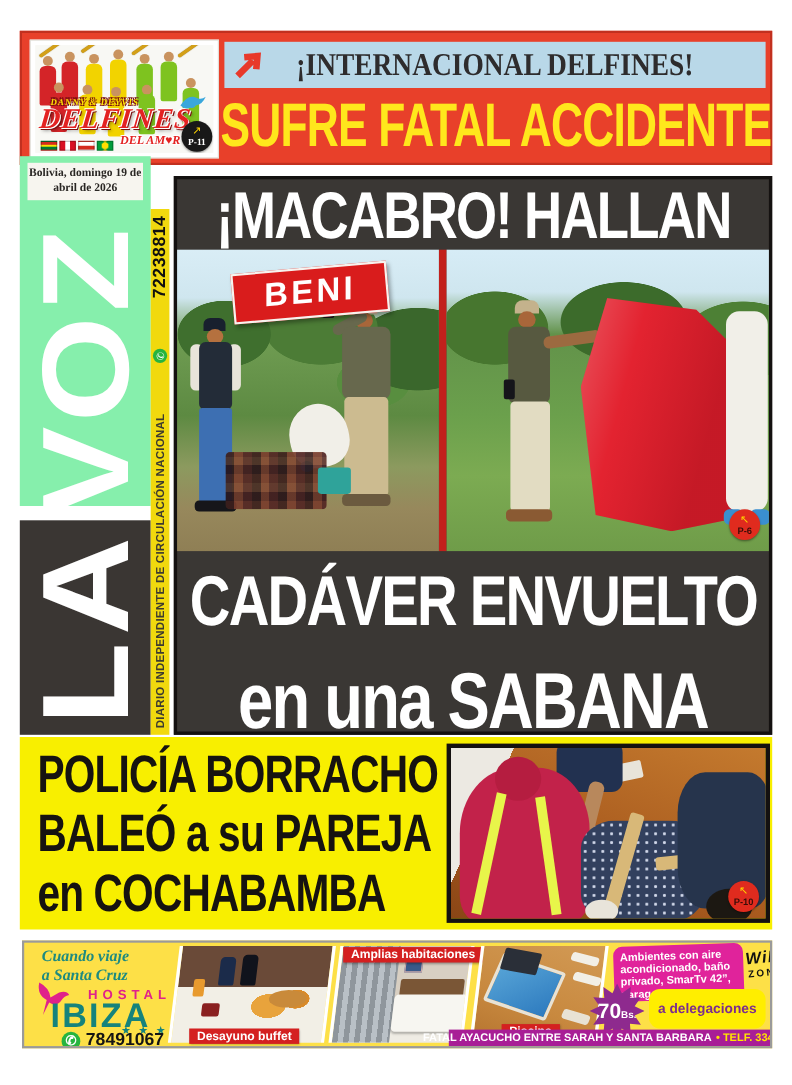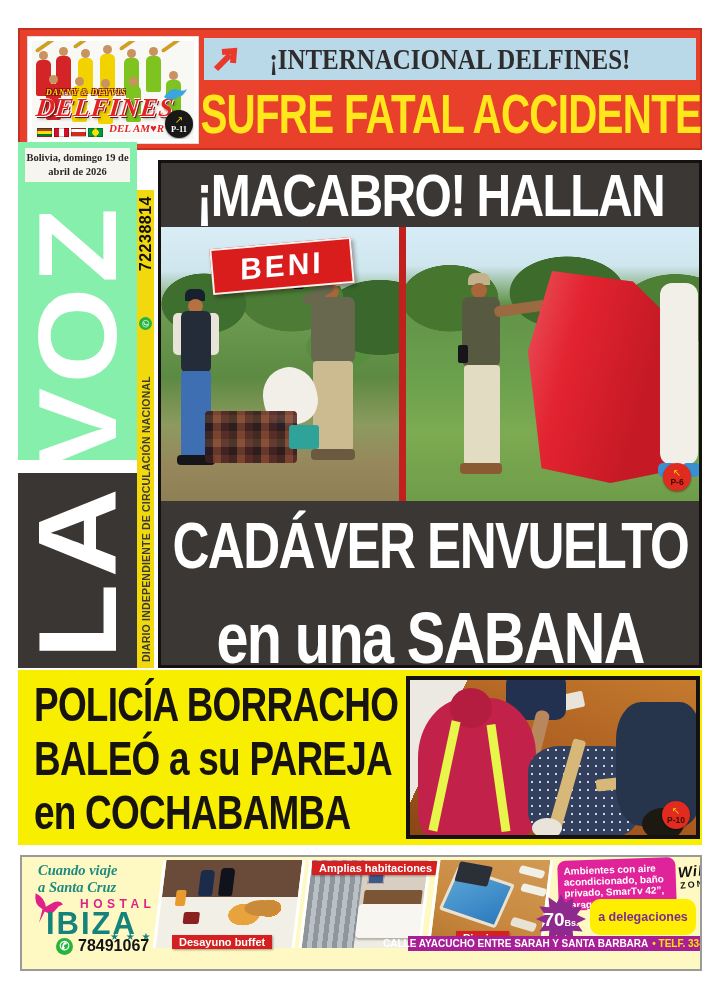--- a/index.html
+++ b/index.html
@@ -122,21 +122,21 @@
   .ysec { position:absolute; left:18px; top:670px; width:684px; height:175px; background:#f8ef00; }
   .ysec .ln { position:absolute; left:16px; font-size:48px; font-weight:bold; color:#161310;
     white-space:nowrap; transform:scaleX(.77); transform-origin:0 50%; letter-spacing:-1px;
     height:54px; line-height:54px; }
   .ys-photo { position:absolute; left:388px; top:6px; width:294px; height:163px;
     border:4px solid #141110; overflow:hidden;
     background:linear-gradient(115deg,#ece9e2 0 16%, transparent 16%),
       linear-gradient(200deg,#c47a2e 0%,#a85a1e 60%,#8a4616 100%); }
 
   
-  .ad { position:absolute; left:20px; top:855px; width:682px; height:116px; background:#fef9c3;
+  .ad { position:absolute; left:20px; top:855px; width:682px; height:98px; background:#fde047;
     border:2px solid #9a9a9a; overflow:hidden; }
   .tagline { position:absolute; left:16px; top:5px; font-family:"Liberation Serif", serif;
     font-style:italic; font-weight:bold; font-size:14.5px; color:#1e8a80; line-height:1.15; }
   .hostal { position:absolute; left:58px; top:40px; font-size:12px; font-weight:bold;
     color:#e0218a; letter-spacing:4.5px; }
   .ibiza { position:absolute; left:24px; top:49px; font-size:31px; font-weight:bold;
     color:#15837c; letter-spacing:2px; }
   .stars { position:absolute; left:88px; top:74px; font-size:10px; color:#15837c; letter-spacing:2px; }
   .adphone { position:absolute; left:34px; top:80px; display:flex; align-items:center; gap:5px;
     font-size:16px; font-weight:bold; color:#141414; }
@@ -392,18 +392,18 @@
       <div class="w2">ZONA</div>
     </div>
     <div class="burst">
       <span class="v">70</span>
         <span class="u">Bs.</span>
     </div>
     <div class="promo">
       <div>a delegaciones</div>
     </div>
     <div class="addr">
-      <span>CALLE AYACUCHO ENTRE SARAH Y SANTA BARBARA</span>
+      <span>FATAL AYACUCHO ENTRE SARAH Y SANTA BARBARA</span>
       <span class="telf">• TELF. 3346677</span>
     </div>
   </div>
 
 </div>
 
 </body></html>

